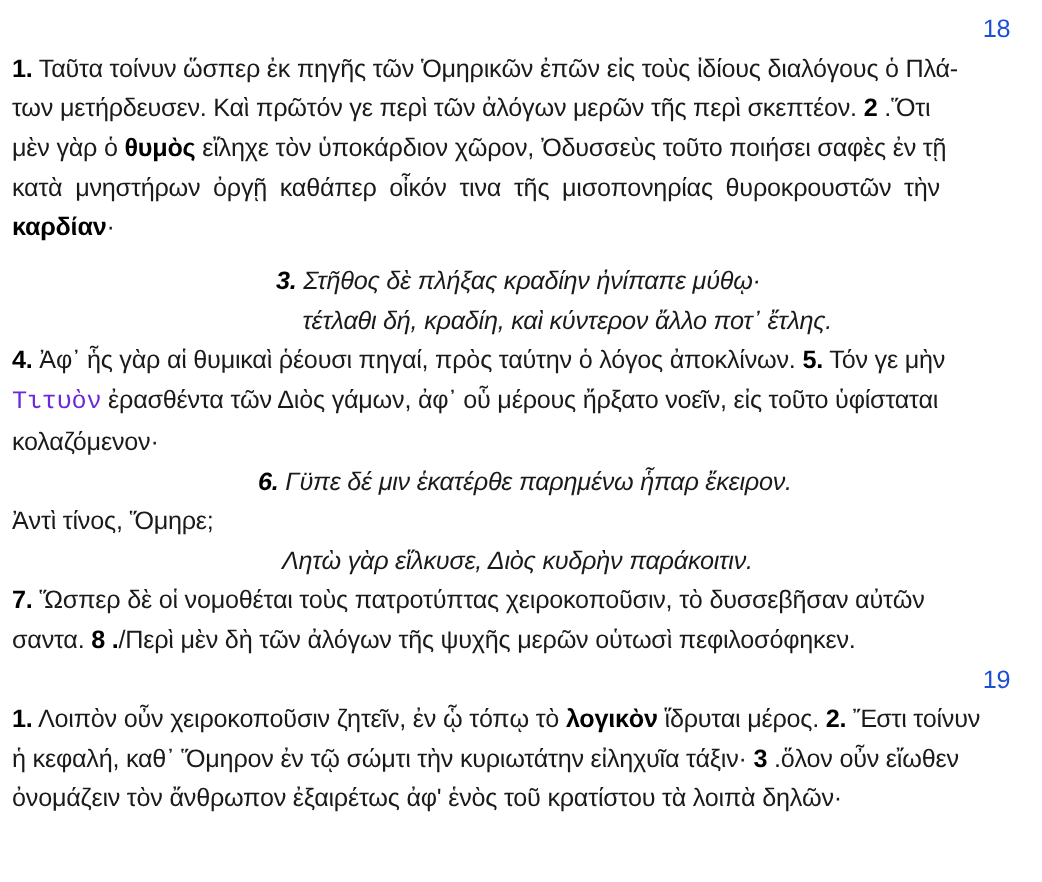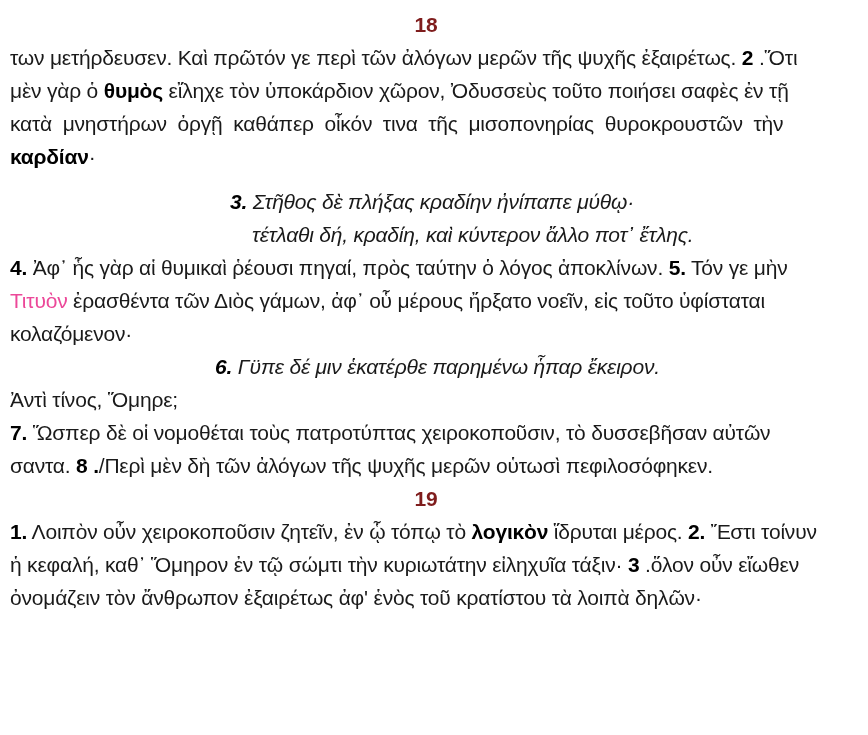--- a/index.html
+++ b/index.html
@@ -13,54 +13,56 @@
     height: 735px;
     font-family: "Liberation Sans", "DejaVu Sans", sans-serif;
     font-size: 21px;
     letter-spacing: -0.2px;
     color: #1a1a1a;
   }
   .page {
     padding: 8px 26px 0 10px;
   }
   .section-heading {
-    text-align: center;
-    font-weight: 700;
-    color: #7f1d1d;
+    text-align: right;
+    font-weight: 400;
+    color: #1d4ed8;
     line-height: 33px;
     white-space: nowrap;
   }
   .section-heading.spaced {
   }
   .line {
     line-height: 33px;
     white-space: nowrap;
     overflow: hidden;
   }
   .line.italic { font-style: italic; }
   .run-b { font-weight: 700; color: #000000; }
 </style>
 </head>
 <body>
 
 <div class="page">
   <div class="section">
     <div class="section-heading">18</div>
     <div>
-        <div class="line"><span>των μετήρδευσεν. Καὶ πρῶτόν γε περὶ τῶν ἀλόγων μερῶν τῆς ψυχῆς ἐξαιρέτως. </span><span class="run-b">2</span><span> .Ὅτι</span></div>
+        <div class="line"><span class="run-b">1.</span><span> Ταῦτα τοίνυν ὥσπερ ἐκ πηγῆς τῶν Ὁμηρικῶν ἐπῶν εἰς τοὺς ἰδίους διαλόγους ὁ Πλά-</span></div>
+        <div class="line"><span>των μετήρδευσεν. Καὶ πρῶτόν γε περὶ τῶν ἀλόγων μερῶν τῆς περὶ σκεπτέον. </span><span class="run-b">2</span><span> .Ὅτι</span></div>
         <div class="line"><span>μὲν γὰρ ὁ </span><span class="run-b">θυμὸς</span><span> εἴληχε τὸν ὑποκάρδιον χῶρον, Ὀδυσσεὺς τοῦτο ποιήσει σαφὲς ἐν τῇ</span></div>
         <div class="line" style="word-spacing: 5px;"><span>κατὰ μνηστήρων ὀργῇ καθάπερ οἶκόν τινα τῆς μισοπονηρίας θυροκρουστῶν τὴν</span></div>
         <div class="line"><span class="run-b">καρδίαν</span><span>·</span></div>
         <div class="line italic" style="padding-left: 220px; margin-top: 12px;"><span class="run-b">3.</span><span> Στῆθος δὲ πλήξας κραδίην ἠνίπαπε μύθῳ·</span></div>
         <div class="line italic" style="padding-left: 242px; font-style: italic;"><span>τέτλαθι δή, κραδίη, καὶ κύντερον ἄλλο ποτ᾽ ἔτλης.</span></div>
         <div class="line"><span class="run-b">4.</span><span> Ἀφ᾽ ἧς γὰρ αἱ θυμικαὶ ῥέουσι πηγαί, πρὸς ταύτην ὁ λόγος ἀποκλίνων. </span><span class="run-b">5.</span><span> Τόν γε μὴν</span></div>
-        <div class="line"><span style="color: #ec4899;">Τιτυὸν</span><span> ἐρασθέντα τῶν Διὸς γάμων, ἀφ᾽ οὗ μέρους ἤρξατο νοεῖν, εἰς τοῦτο ὑφίσταται</span></div>
+        <div class="line"><span style="color: #6d28d9; font-family: Liberation Mono, monospace;">Τιτυὸν</span><span> ἐρασθέντα τῶν Διὸς γάμων, ἀφ᾽ οὗ μέρους ἤρξατο νοεῖν, εἰς τοῦτο ὑφίσταται</span></div>
         <div class="line"><span>κολαζόμενον·</span></div>
         <div class="line italic" style="padding-left: 205px;"><span class="run-b">6.</span><span> Γϋπε δέ μιν ἑκατέρθε παρημένω ἧπαρ ἔκειρον.</span></div>
         <div class="line"><span>Ἀντὶ τίνος, Ὅμηρε;</span></div>
+        <div class="line italic" style="padding-left: 225px;"><span>Λητὼ γὰρ εἵλκυσε, Διὸς κυδρὴν παράκοιτιν.</span></div>
         <div class="line"><span class="run-b">7.</span><span> Ὥσπερ  δὲ οἱ νομοθέται τοὺς πατροτύπτας χειροκοποῦσιν, τὸ δυσσεβῆσαν  αὐτῶν</span></div>
         <div class="line"><span>σαντα. </span><span class="run-b">8 .</span><span>/Περὶ μὲν δὴ τῶν ἀλόγων τῆς ψυχῆς μερῶν οὑτωσὶ πεφιλοσόφηκεν.</span></div>
       </div>
   </div>
   <div class="section">
     <div class="section-heading spaced">19</div>
     <div>
         <div class="line"><span class="run-b">1.</span><span> Λοιπὸν οὖν χειροκοποῦσιν ζητεῖν, ἐν ᾧ τόπῳ τὸ </span><span class="run-b">λογικὸν</span><span> ἵδρυται μέρος. </span><span class="run-b">2.</span><span> Ἔστι τοίνυν</span></div>
         <div class="line"><span>ἡ κεφαλή, καθ᾽ Ὅμηρον ἐν τῷ σώμτι τὴν κυριωτάτην εἰληχυῖα τάξιν· </span><span class="run-b">3</span><span> .ὅλον οὖν εἴωθεν</span></div>
         <div class="line"><span>ὀνομάζειν τὸν ἄνθρωπον ἐξαιρέτως ἀφ' ἑνὸς τοῦ κρατίστου τὰ λοιπὰ δηλῶν·</span></div>

